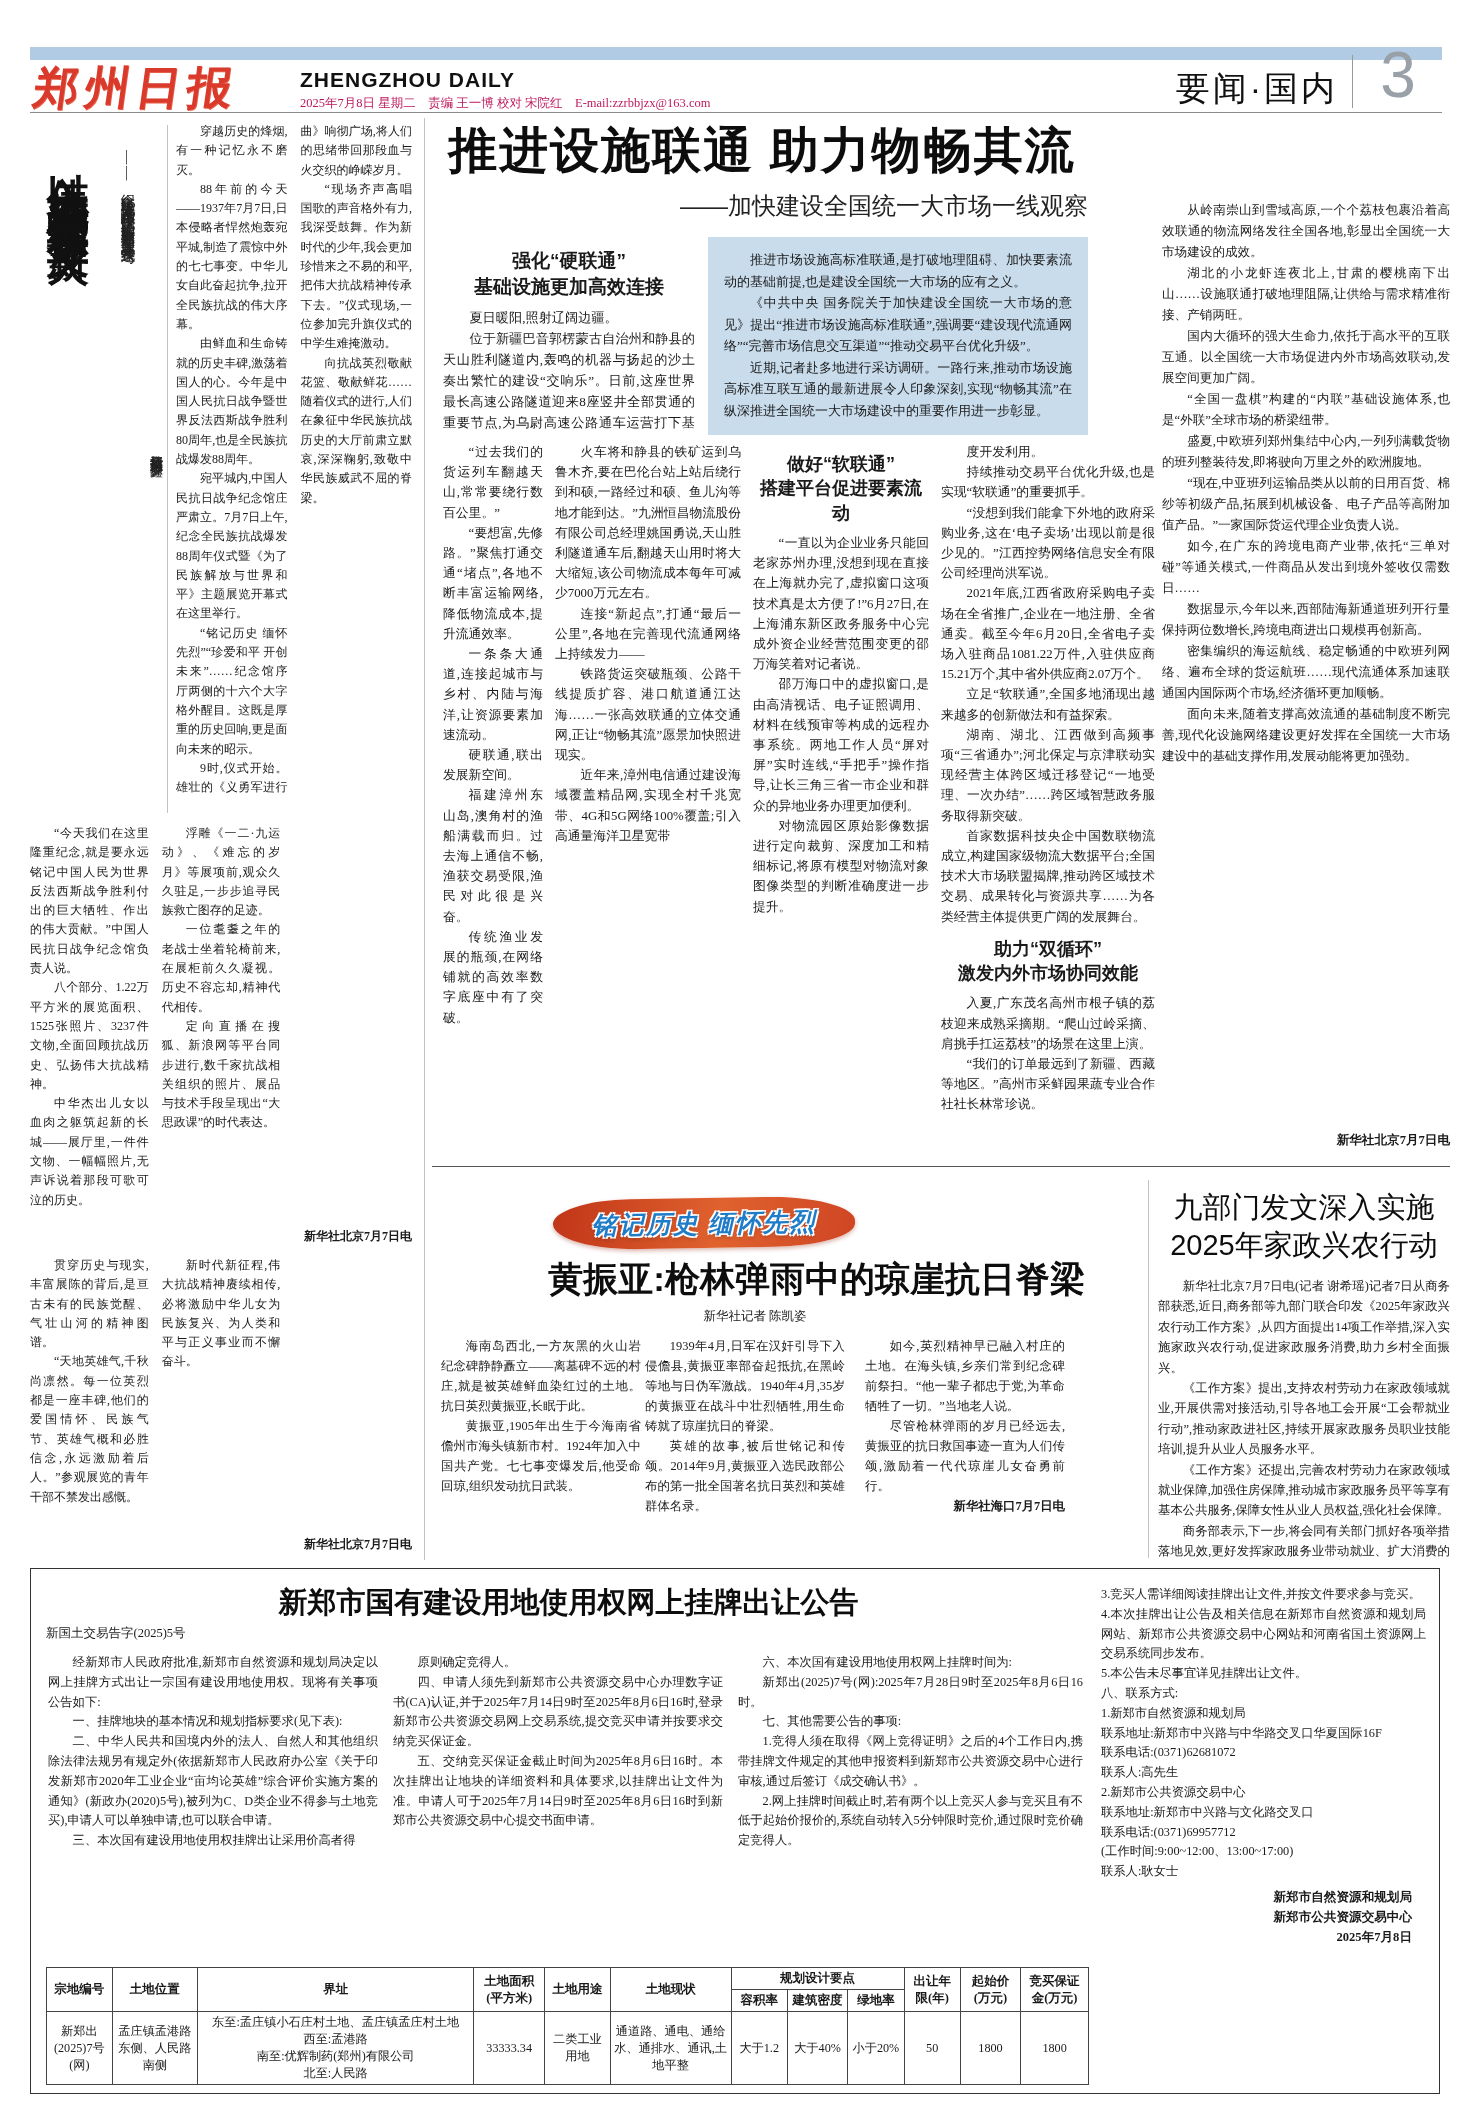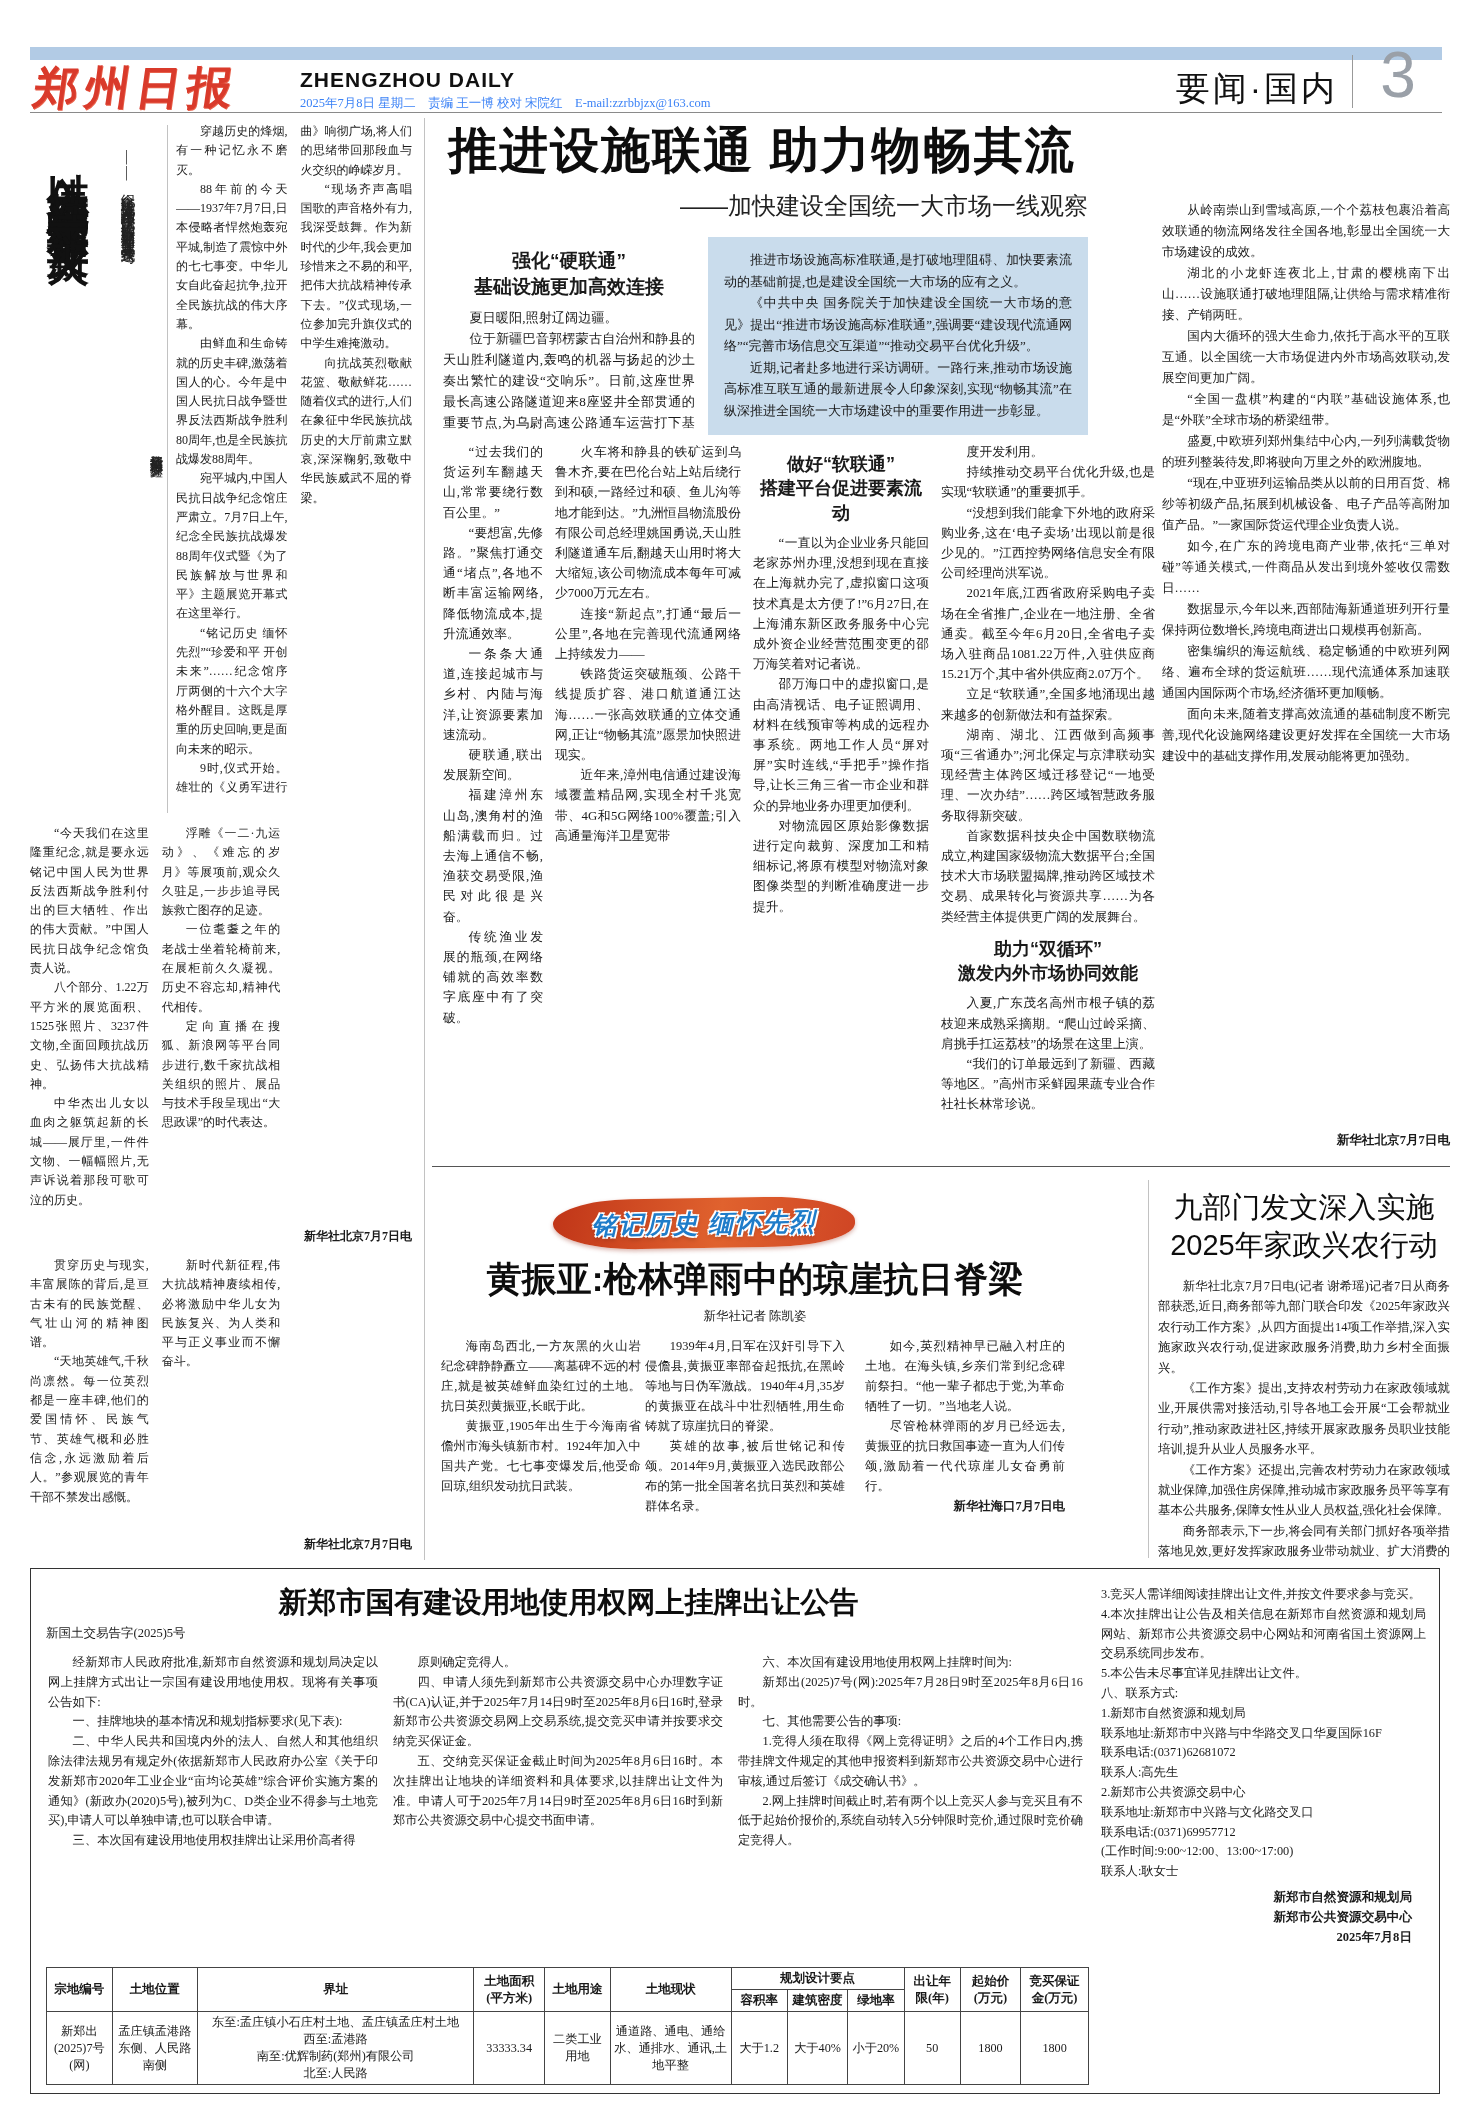--- a/index.html
+++ b/index.html
@@ -27,21 +27,21 @@
   .signer { text-align:right; font-weight:bold; text-indent:0 !important; padding-right:14px; }
 </style>
 </head>
 <body>
 
 <div class="page">
 
   <div class="abs" style="left:30px; top:47px; width:1412px; height:13px; background:#b2cbe5;"></div>
   <div class="abs" style="left:34px; top:58px; font-size:45px; font-weight:bold; color:#d93a2b; transform:skewX(-8deg); letter-spacing:6px; text-shadow:1px 1px 0 #e8604a;">郑州日报</div>
   <div class="abs sans" style="left:300px; top:68px; font-size:21px; font-weight:bold; letter-spacing:1px; color:#111;">ZHENGZHOU DAILY</div>
-  <div class="abs" style="left:300px; top:95px; font-size:12.5px; color:#3b82f6;">2025年7月8日 星期二　责编 王一博 校对 宋院红　E-mail:zzrbbjzx@163.com</div>
+  <div class="abs" style="left:300px; top:95px; font-size:12.5px; color:#be185d;">2025年7月8日 星期二　责编 王一博 校对 宋院红　E-mail:zzrbbjzx@163.com</div>
   <div class="abs sans" style="left:1128px; top:66px; width:210px; font-size:34px; letter-spacing:3px; color:#111; text-align:right;">要闻·国内</div>
   <div class="abs rule-v" style="left:1352px; top:55px; height:53px; background:#999;"></div>
   <div class="abs sans" style="left:1362px; top:38px; width:72px; font-size:64px; color:#9aa0a8; text-align:center;">3</div>
   <div class="abs rule-h" style="left:30px; top:112px; width:1412px;"></div>
 
   <div class="abs vtext sans" style="left:40px; top:140px; height:670px; font-size:42px; font-weight:bold; letter-spacing:5px; color:#111;">以伟大抗战精神赓续和平正义薪火</div>
   <div class="abs vtext" style="left:118px; top:150px; height:665px; font-size:14.5px; letter-spacing:1.5px; color:#222;">——纪念全民族抗战爆发八十八周年仪式暨《为了民族解放与世界和平》主题展览开幕式速写</div>
   <div class="abs vtext" style="left:147px; top:445px; height:340px; font-size:13px; color:#222;">新华社记者 范思翔 齐琪 罗鑫</div>
   <div class="abs rule-v" style="left:167px; top:125px; height:688px;"></div>
 
@@ -154,21 +154,21 @@
       <p>密集编织的海运航线、稳定畅通的中欧班列网络、遍布全球的货运航班……现代流通体系加速联通国内国际两个市场,经济循环更加顺畅。</p>
       <p>面向未来,随着支撑高效流通的基础制度不断完善,现代化设施网络建设更好发挥在全国统一大市场建设中的基础支撑作用,发展动能将更加强劲。</p>
     </div>
   <div class="abs dateline" style="left:1162px; top:1132px; width:288px; font-size:12.6px;">新华社北京7月7日电</div>
 
   <div class="abs rule-h" style="left:432px; top:1166px; width:1018px; background:#555;"></div>
 
   <div class="abs" style="left:553px; top:1198px; width:302px; height:50px; background:linear-gradient(100deg,#c03518,#e0622e 55%,#cf4524); border-radius:46% 54% 48% 52% / 85% 90% 80% 95%; transform:rotate(-1deg); box-shadow:0 2px 4px rgba(150,40,20,.35); display:flex; align-items:center; justify-content:center;">
     <span class="sans" style="font-size:25px; font-weight:bold; font-style:italic; letter-spacing:2px; color:#1f7cc9; text-shadow:-1.5px -1.5px 0 #fff,1.5px -1.5px 0 #fff,-1.5px 1.5px 0 #fff,1.5px 1.5px 0 #fff,0 3px 4px rgba(0,0,0,.25);">铭记历史 缅怀先烈</span>
   </div>
-  <div class="abs sans" style="left:425px; top:1256px; width:660px; text-align:center; font-size:35px; font-weight:bold; color:#0d0d0d;">黄振亚:枪林弹雨中的琼崖抗日脊梁</div>
+  <div class="abs sans" style="left:425px; top:1256px; width:660px; text-align:right; font-size:35px; font-weight:bold; color:#0d0d0d;">黄振亚:枪林弹雨中的琼崖抗日脊梁</div>
   <div class="abs" style="left:425px; top:1308px; width:660px; text-align:center; font-size:12.5px; color:#222;">新华社记者 陈凯姿</div>
 
   <div class="abs bodytext clip" style="left:441px; top:1336px; width:200px; height:222px; font-size:12.4px; line-height:20px;">
       <p>海南岛西北,一方灰黑的火山岩纪念碑静静矗立——离墓碑不远的村庄,就是被英雄鲜血染红过的土地。抗日英烈黄振亚,长眠于此。</p>
       <p>黄振亚,1905年出生于今海南省儋州市海头镇新市村。1924年加入中国共产党。七七事变爆发后,他受命回琼,组织发动抗日武装。</p>
     </div>
   <div class="abs bodytext clip" style="left:645px; top:1336px; width:200px; height:222px; font-size:12.4px; line-height:20px;">
       <p>1939年4月,日军在汉奸引导下入侵儋县,黄振亚率部奋起抵抗,在黑岭等地与日伪军激战。1940年4月,35岁的黄振亚在战斗中壮烈牺牲,用生命铸就了琼崖抗日的脊梁。</p>
       <p>英雄的故事,被后世铭记和传颂。2014年9月,黄振亚入选民政部公布的第一批全国著名抗日英烈和英雄群体名录。</p>
     </div>

